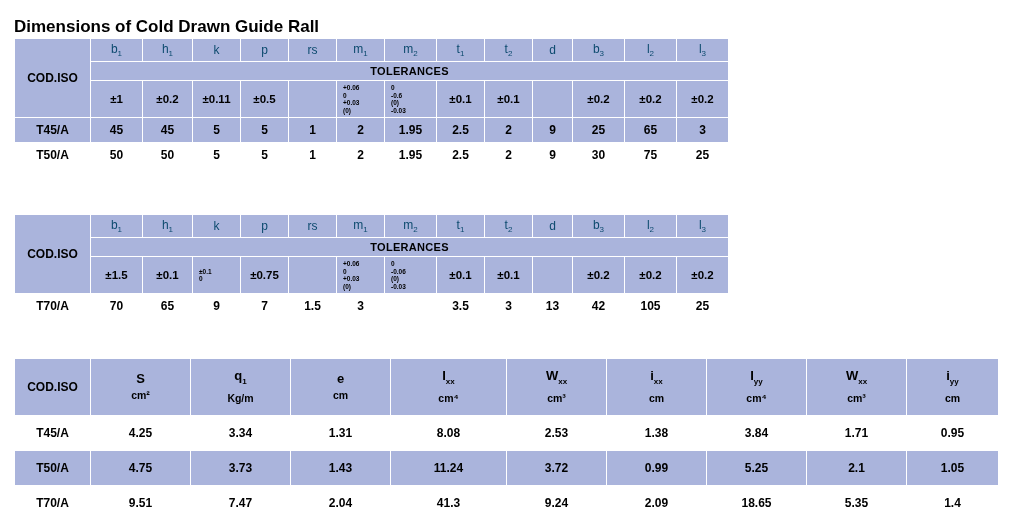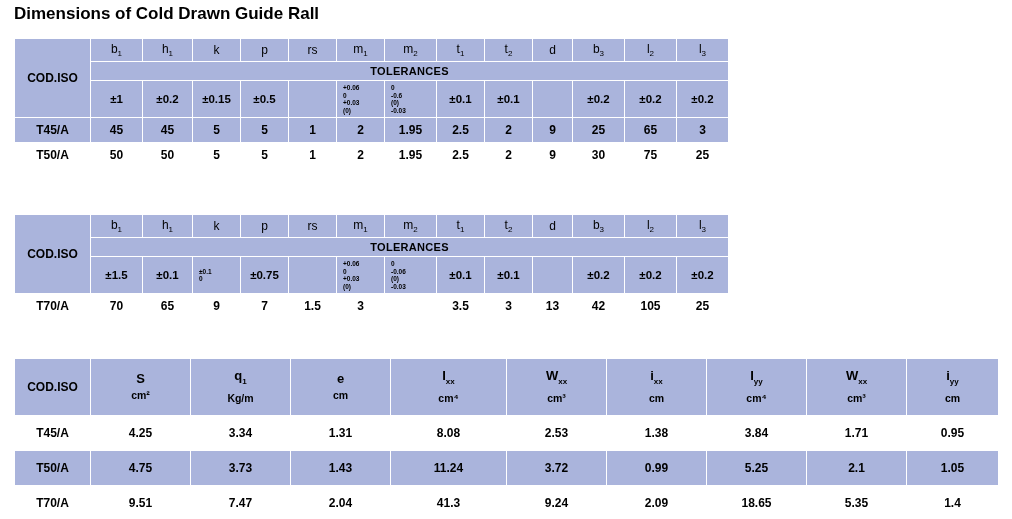--- a/index.html
+++ b/index.html
@@ -30,20 +30,21 @@
     gap: 10px;
   }
   .title-cn {
     font-size: 16px;
     font-weight: bold;
     letter-spacing: 1px;
   }
   .title-en {
     font-size: 17px;
     font-weight: bold;
+    margin-top: 13px;
   }
 
   
   table {
     border-collapse: collapse;
     table-layout: fixed;
   }
   td, th {
     border: 1px solid #ffffff;
     text-align: center;
@@ -52,21 +53,21 @@
     padding: 0;
   }
   .blue   { background: #aab4dc; }
   .white  { background: #ffffff; }
   .hdr-label {
     font-weight: bold;
     font-size: 12px;
   }
   .sub-hdr {
     font-size: 12px;
-    color: #000000;
+    color: #0c4a6e;
   }
   .tol-word {
     font-weight: bold;
     font-size: 11px;
     letter-spacing: .3px;
   }
   .row-name {
     font-weight: bold;
     font-size: 12px;
   }
@@ -145,21 +146,21 @@
             <td class="blue sub-hdr" style="height:22px">b<span class="sub">3</span></td>
             <td class="blue sub-hdr" style="height:22px">l<span class="sub">2</span></td>
             <td class="blue sub-hdr" style="height:22px">l<span class="sub">3</span></td>
           </tr>
           <tr>
             <td class="blue tol-word" colspan="13" style="height:18px">TOLERANCES</td>
           </tr>
           <tr>
             <td class="blue tol-val" style="height:36px">±1</td>
             <td class="blue tol-val" style="height:36px">±0.2</td>
-            <td class="blue tol-val" style="height:36px">±0.15</td>
+            <td class="blue tol-val" style="height:36px">±0.11</td>
             <td class="blue tol-val" style="height:36px">±0.5</td>
             <td class="blue tol-val" style="height:36px"></td>
             <td class="blue" style="height:36px">
               <div class="tiny-stack">
                 <div>+0.06</div>
                 <div>0</div>
                 <div>+0.03</div>
                 <div>(0)</div>
               </div>
             </td>

